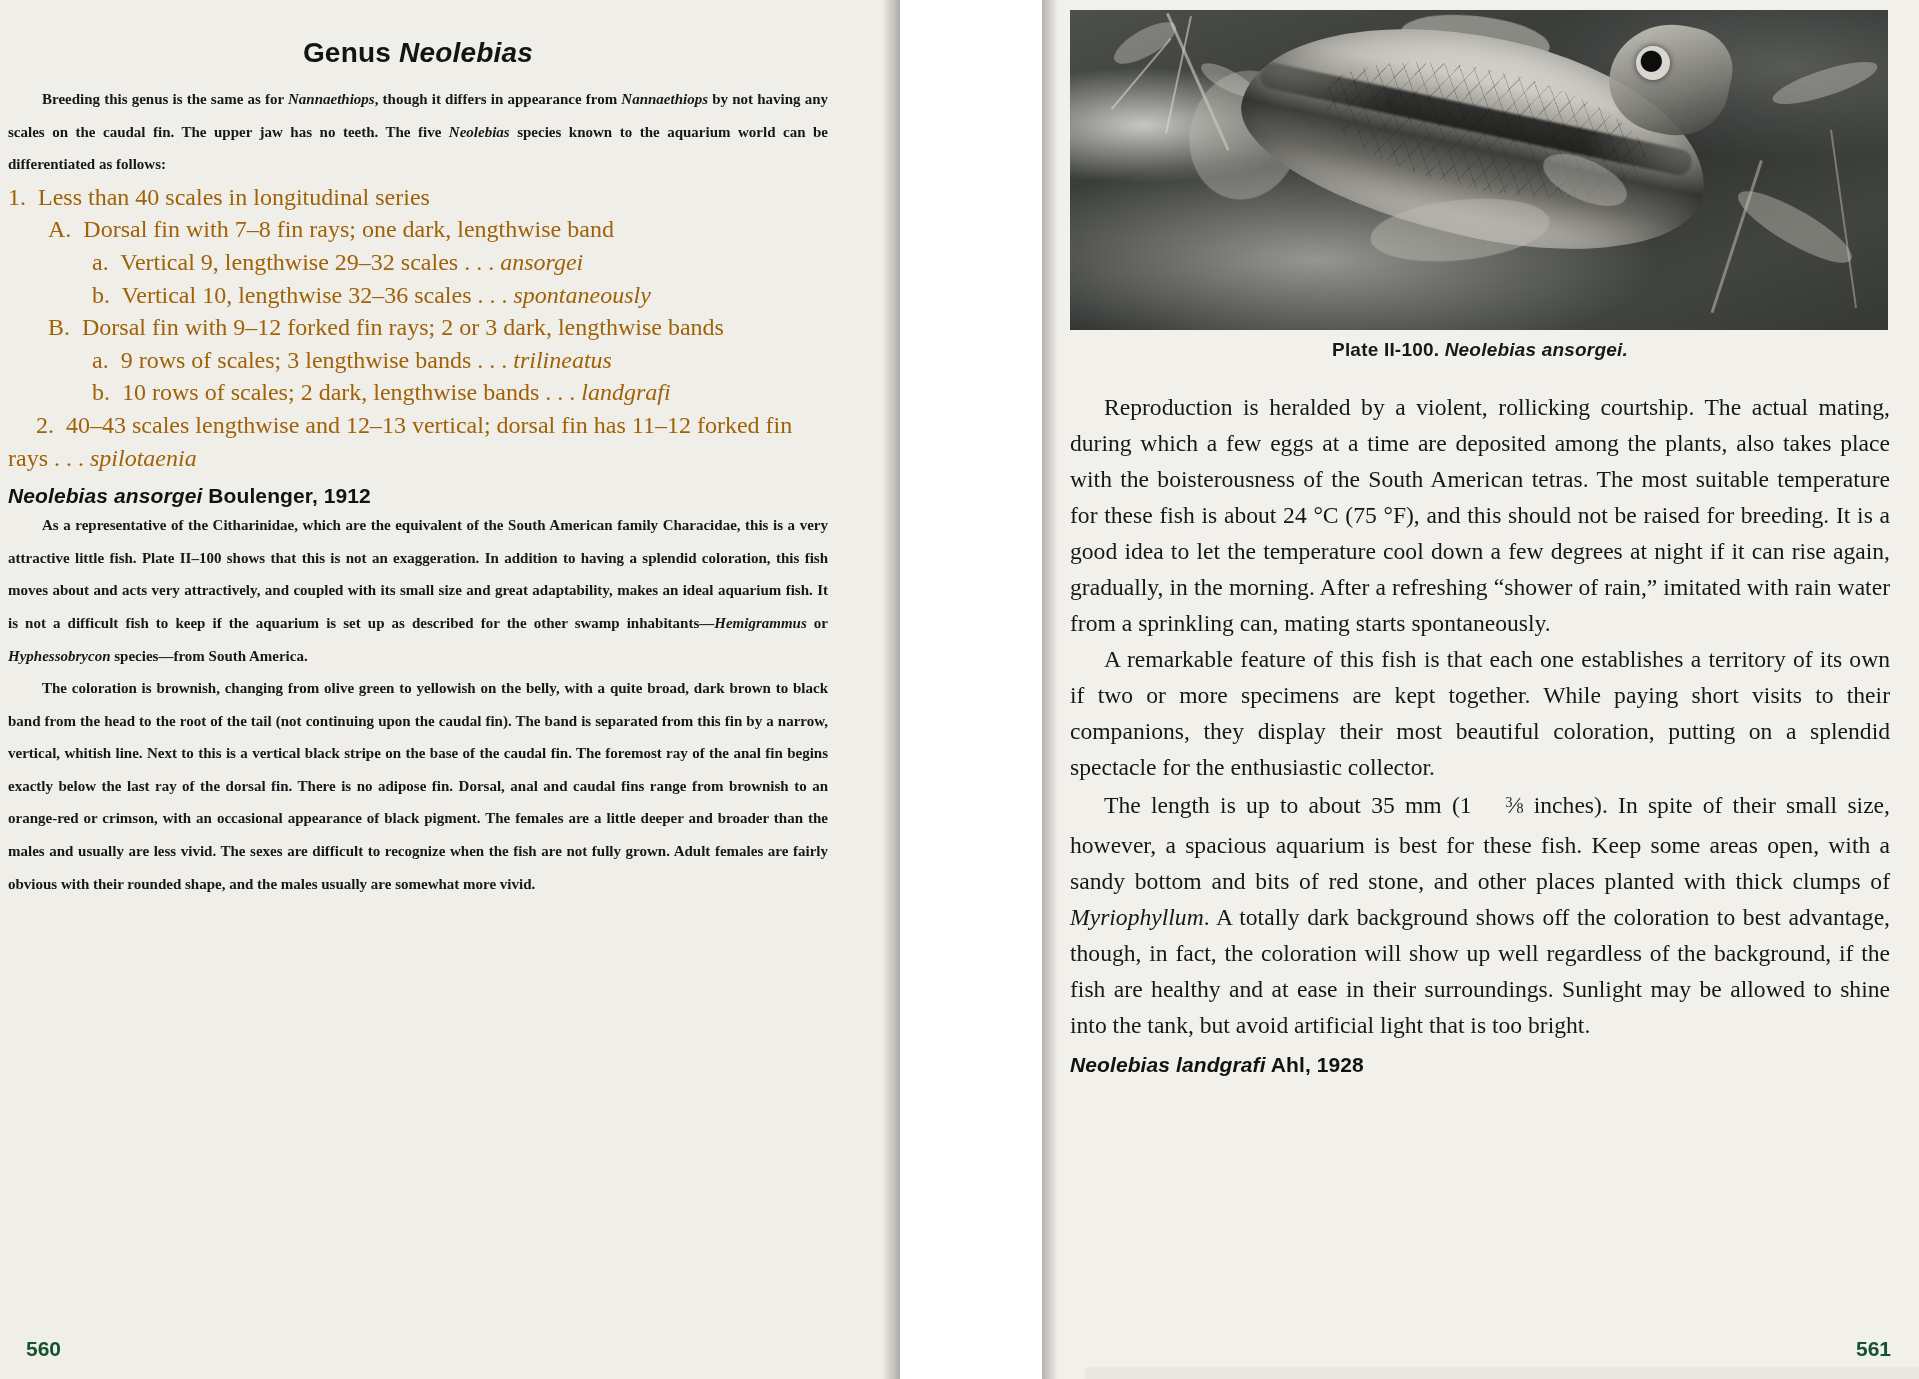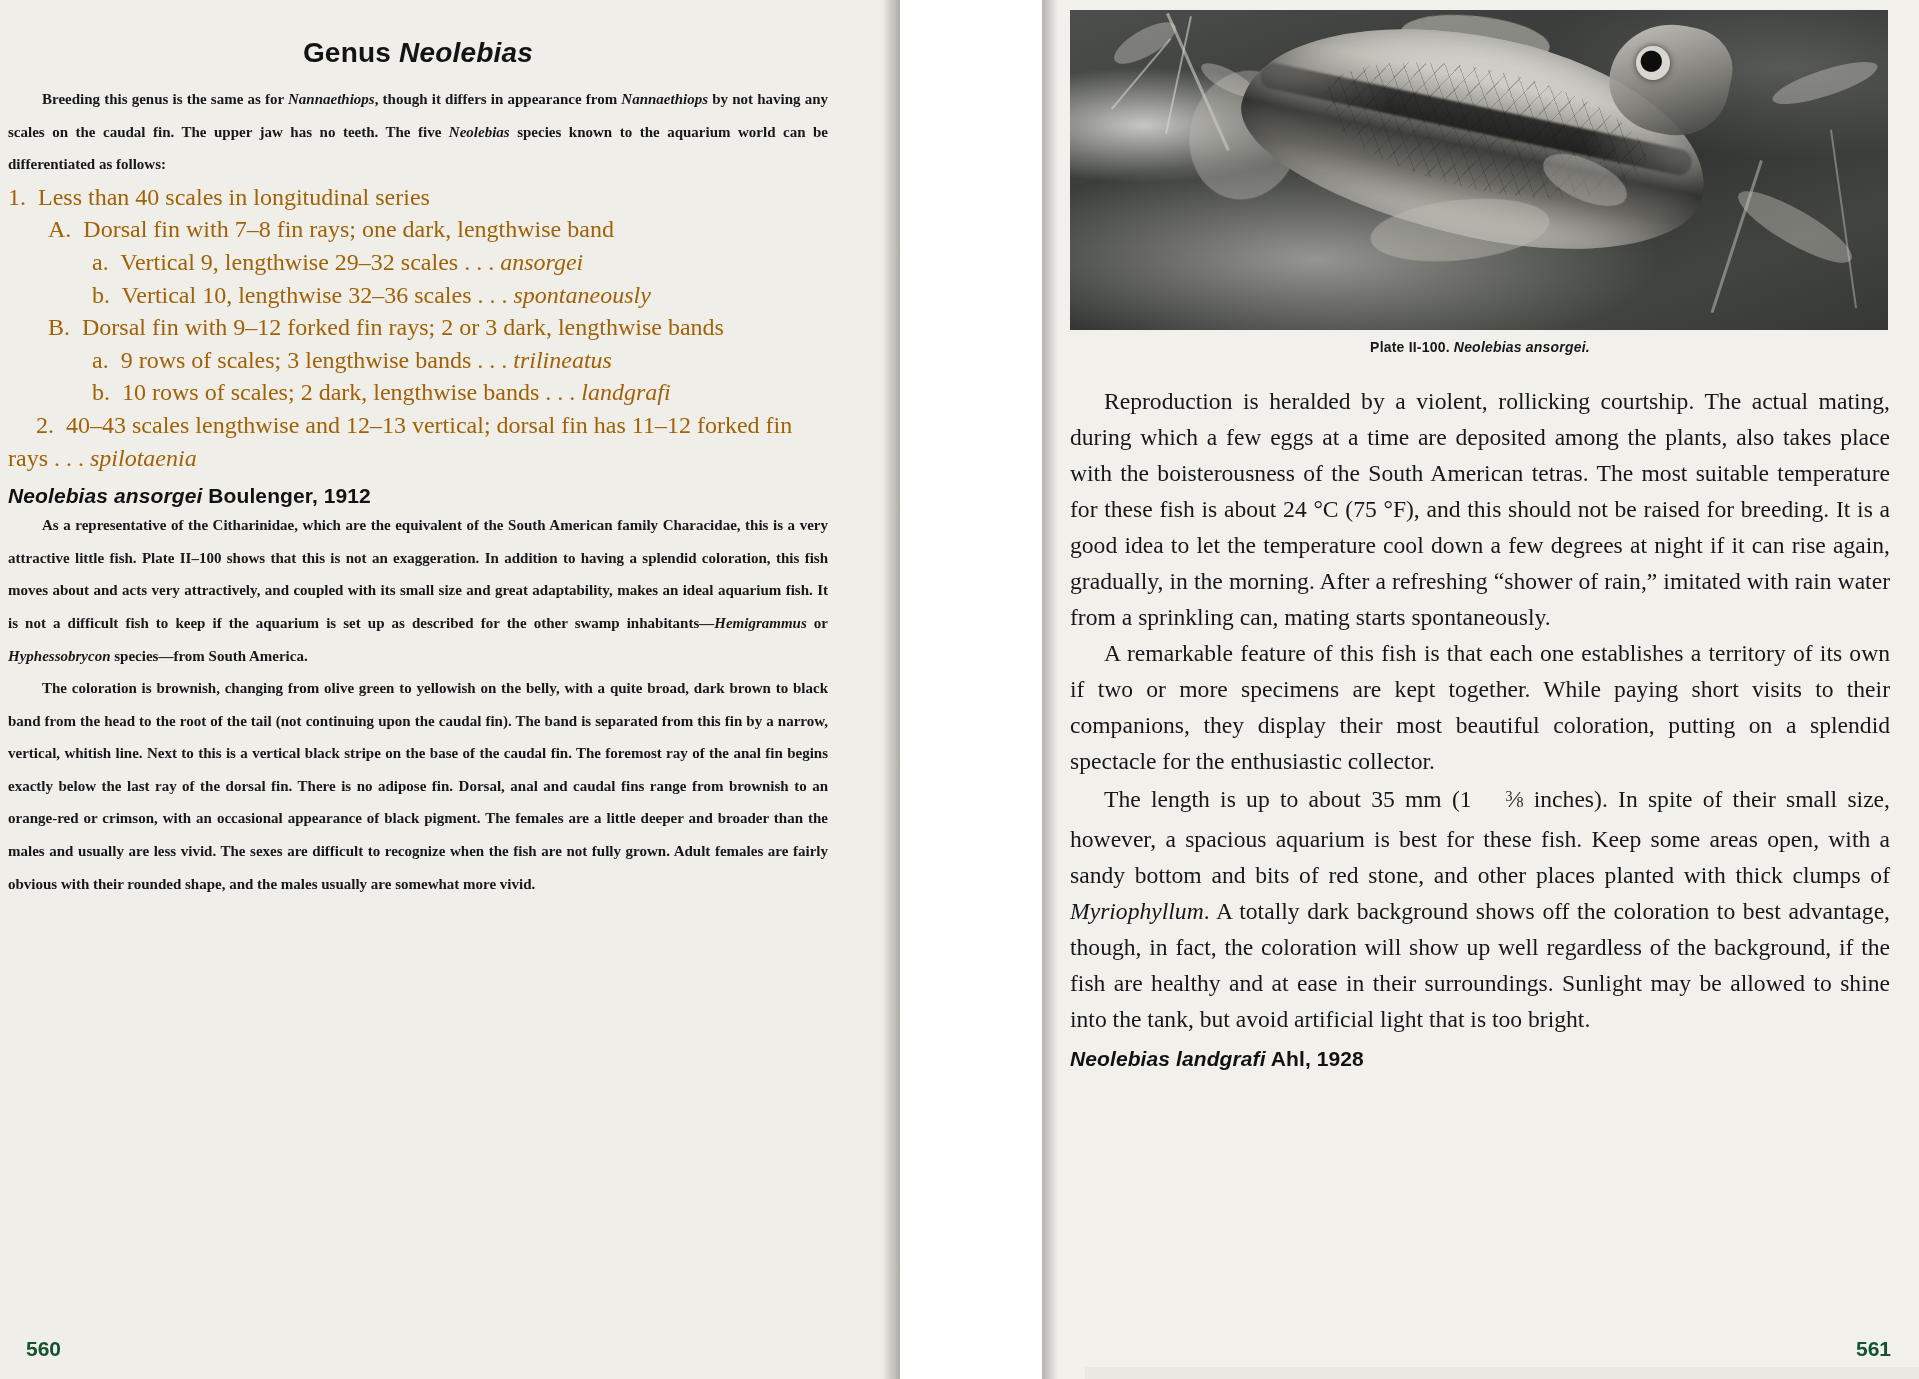--- a/index.html
+++ b/index.html
@@ -227,21 +227,21 @@
     background: rgba(215,213,205,0.5);
     border-radius: 50%;
     filter: blur(0.5px);
   }
   .fin-dorsal { left: 330px; top: 6px; width: 150px; height: 48px; transform: rotate(6deg); }
   .fin-anal { left: 300px; top: 190px; width: 180px; height: 60px; transform: rotate(-6deg); background: rgba(190,188,180,0.45); }
   .fin-caudal { left: 120px; top: 60px; width: 110px; height: 130px; transform: rotate(14deg); background: rgba(190,188,180,0.4); }
   .fin-pect { left: 470px; top: 150px; width: 90px; height: 40px; transform: rotate(24deg); background: rgba(200,198,190,0.4); }
   .plate-caption {
     font-family: "Liberation Sans", sans-serif;
-    font-size: 14px;
+    font-size: 19px;
     font-weight: bold;
     text-align: center;
     margin: 9px 0 0 0;
     color: #181818;
     letter-spacing: 0.2px;
   }
   .plate-caption .cap-ital { font-style: italic; }
   p.body-r {
     font-size: 23.6px;
     line-height: 36px;

